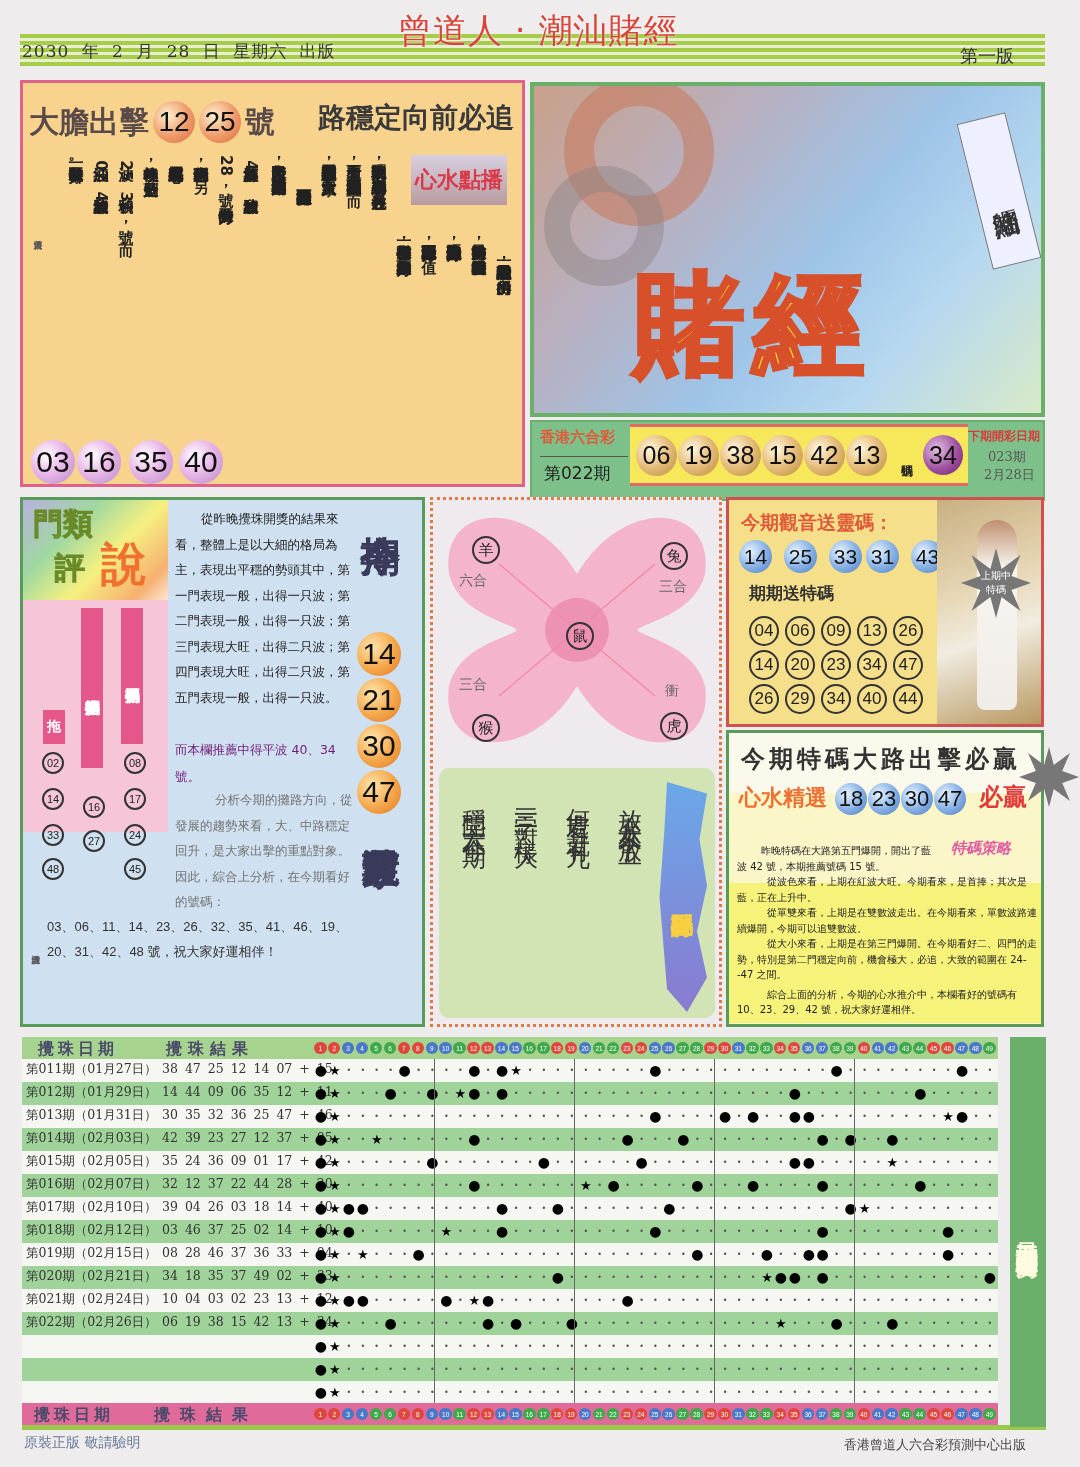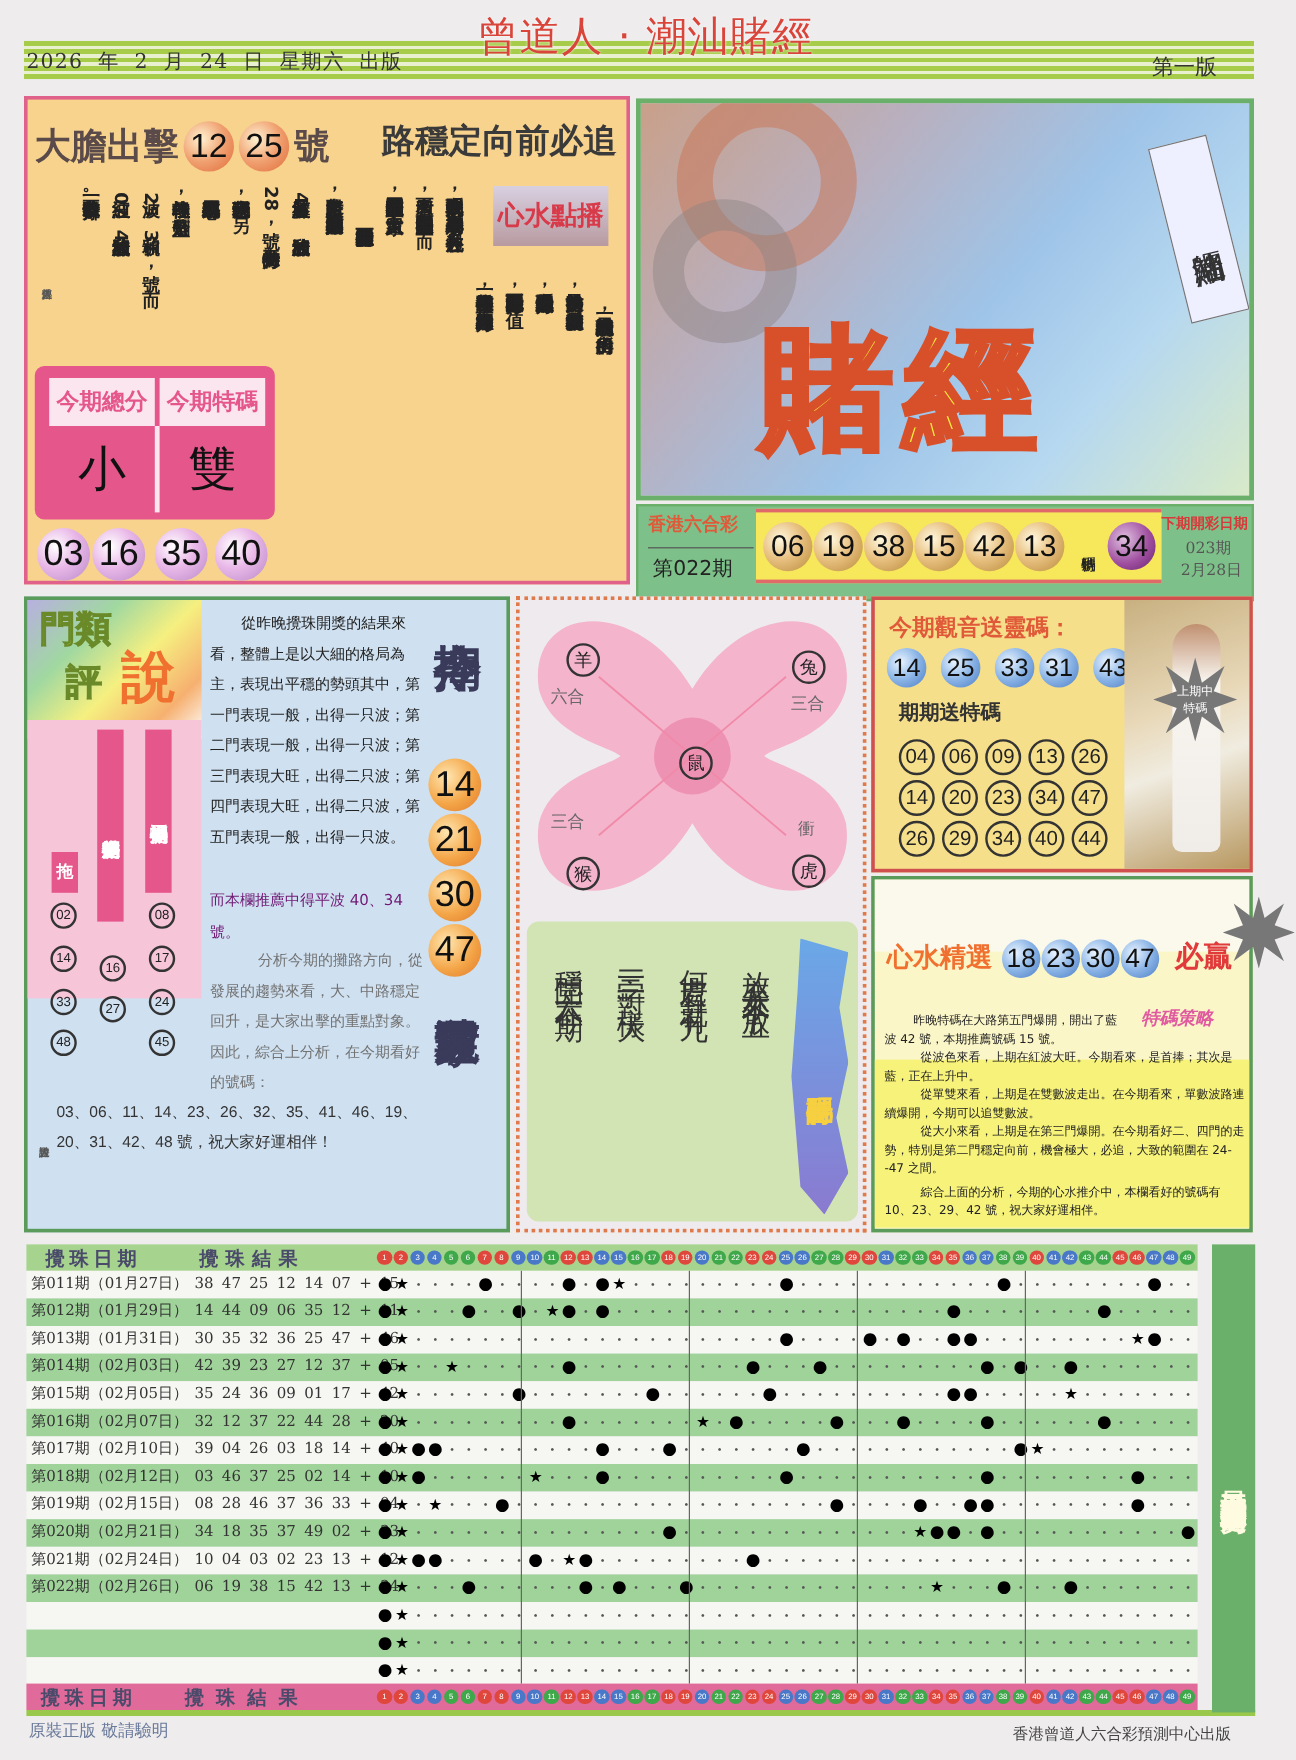--- a/index.html
+++ b/index.html
@@ -36,21 +36,21 @@
 .dg.b{font-size:14px;color:#000}
 .dg.s{font-size:13px;color:#000}
 .numhdr{position:absolute;left:292px;height:22px;width:684px;display:flex;align-items:center}
 .nb{width:12.5px;height:12.5px;margin-right:1.45px;border-radius:50%;font-size:6.5px;color:#fff;display:flex;align-items:center;justify-content:center;font-family:"Liberation Sans",sans-serif}
 .sidebar-title{position:absolute;left:988px;top:0;width:36px;height:390px;background:#6aaf6a;writing-mode:vertical-rl;font-family:"DejaVu Serif","Liberation Serif",serif;font-size:22px;color:#fffbe0;font-weight:bold;display:flex;align-items:center;justify-content:center;letter-spacing:1px}
 </style>
 </head>
 <body>
 
 <div class="abs stripes" style="left:20px;top:34px;width:1025px;height:32px"></div>
-<div class="abs hdr-date">2026 年 2 月 24 日 星期六 出版</div>
+<div class="abs hdr-date">2030 年 2 月 28 日 星期六 出版</div>
 <div class="abs hdr-title">曾道人 · 潮汕賭經</div>
 <div class="abs hdr-edition">第一版</div>
 
 <div class="abs box1">
   <div class="abs" style="left:6px;top:18px;font-family:'DejaVu Serif',serif;font-size:30px;font-weight:bold;color:#5a4a4a;display:flex;align-items:center;gap:4px">
     <span>大膽出擊</span>
     <span class="ball ball-or" style="width:42px;height:42px;font-size:28px;font-weight:normal">12</span>
     <span class="ball ball-or" style="width:42px;height:42px;font-size:28px;font-weight:normal">25</span>
     <span>號</span>
   </div>
@@ -73,27 +73,20 @@
     <div class="vcol">28 號，在平特方向的</div>
     <div class="vcol">表現都十分活躍，另</div>
     <div class="vcol">外還有四只號碼心水</div>
     <div class="vcol">較為極佳，分別是藍</div>
     <div class="vcol">波 25 號和 31 號，而</div>
     <div class="vcol">紅波 07 號和綠波 43</div>
     <div class="vcol">號亦要一齊出擊。</div>
   </div>
   <div class="abs" style="left:8px;top:150px;writing-mode:vertical-rl;font-size:9px;color:#555">曾道人親傳</div>
 
-  <div class="abs" style="left:6px;top:222px;width:200px;height:128px;background:#e5568a;border-radius:8px">
-    <div class="abs" style="left:12px;top:10px;width:88px;height:40px;background:#fbe6ef;color:#e5568a;font-size:19px;font-weight:bold;display:flex;align-items:center;justify-content:center">今期總分</div>
-    <div class="abs" style="left:104px;top:10px;width:88px;height:40px;background:#fbe6ef;color:#e5568a;font-size:19px;font-weight:bold;display:flex;align-items:center;justify-content:center">今期特碼</div>
-    <div class="abs" style="left:100px;top:50px;width:4px;height:72px;background:#fbe6ef"></div>
-    <div class="abs" style="left:12px;top:55px;width:88px;height:60px;font-size:40px;display:flex;align-items:center;justify-content:center;color:#111">小</div>
-    <div class="abs" style="left:104px;top:55px;width:88px;height:60px;font-size:40px;display:flex;align-items:center;justify-content:center;color:#111">雙</div>
-  </div>
   <div class="abs" style="left:8px;top:357px;display:flex;gap:2px">
     <span class="ball ball-pk" style="width:44px;height:44px;font-size:30px">03</span>
     <span class="ball ball-pk" style="width:44px;height:44px;font-size:30px">16</span>
     <span class="ball ball-pk" style="width:44px;height:44px;font-size:30px;margin-left:6px">35</span>
     <span class="ball ball-pk" style="width:44px;height:44px;font-size:30px;margin-left:4px">40</span>
   </div>
 </div>
 
 <div class="abs banner">
   <div class="abs" style="left:30px;top:-10px;width:150px;height:150px;border:30px solid rgba(200,120,90,.55);border-radius:50%"></div>
@@ -213,20 +206,21 @@
     <span class="circ" style="width:30px;height:30px;font-size:17px">44</span>
   </div>
   <div class="abs" style="left:208px;top:0;width:104px;height:224px;background:linear-gradient(160deg,#c8b080,#e8d8b8 40%,#f0ece0 60%,#b89860)">
     <div class="abs" style="left:40px;top:20px;width:40px;height:190px;background:linear-gradient(#c09070,#f8f4ee 25%,#f0ece8);border-radius:20px 20px 8px 8px"></div>
   </div>
   <div class="abs" style="left:232px;top:48px;width:70px;height:70px;background:#777;clip-path:polygon(50% 0,58% 30%,85% 10%,72% 40%,100% 50%,72% 60%,85% 90%,58% 70%,50% 100%,42% 70%,15% 90%,28% 60%,0 50%,28% 40%,15% 10%,42% 30%);font-size:10px;color:#fff;display:flex;align-items:center;justify-content:center;text-align:center;padding:18px">上期中特碼</div>
 </div>
 
 <div class="abs tema">
   <div class="abs" style="left:0;top:0;width:312px;height:60px;background:#fbf8ec"></div>
+  <div class="abs" style="left:12px;top:10px;font-size:24px;font-weight:bold;color:#333;letter-spacing:4px;white-space:nowrap">今期特碼大路出擊必贏</div>
   <div class="abs" style="left:10px;top:50px;font-size:22px;font-weight:bold;color:#f07030">心水精選</div>
   <div class="abs" style="left:106px;top:50px;display:flex;gap:1px">
     <span class="ball ball-bl" style="width:32px;height:32px;font-size:22px">18</span>
     <span class="ball ball-bl" style="width:32px;height:32px;font-size:22px">23</span>
     <span class="ball ball-bl" style="width:32px;height:32px;font-size:22px">30</span>
     <span class="ball ball-bl" style="width:32px;height:32px;font-size:22px">47</span>
   </div>
   <div class="abs" style="left:250px;top:48px;font-size:24px;font-weight:bold;color:#e03a3a">必贏</div>
   <div class="abs" style="left:290px;top:14px;width:60px;height:60px;background:#777;clip-path:polygon(50% 0,58% 30%,85% 10%,72% 40%,100% 50%,72% 60%,85% 90%,58% 70%,50% 100%,42% 70%,15% 90%,28% 60%,0 50%,28% 40%,15% 10%,42% 30%)"></div>
   <div class="abs" style="left:222px;top:106px;font-size:15px;font-weight:bold;color:#e05aa0;font-style:italic">特碼策略</div>

